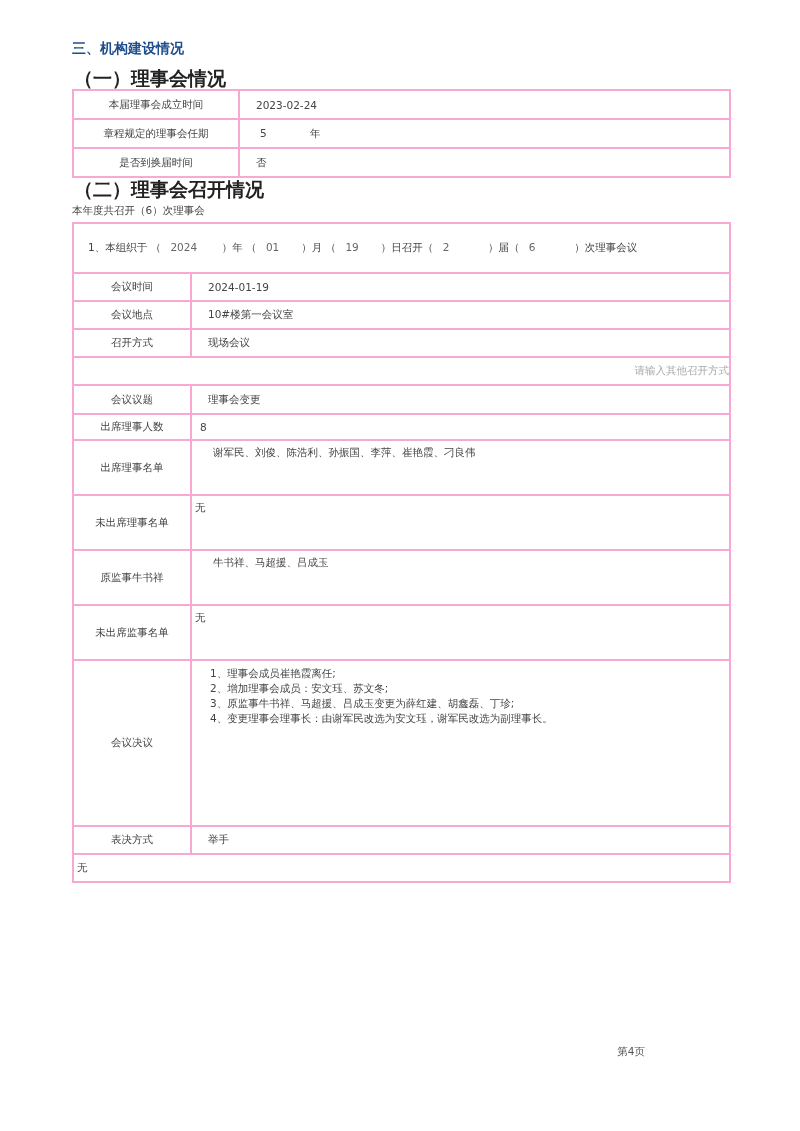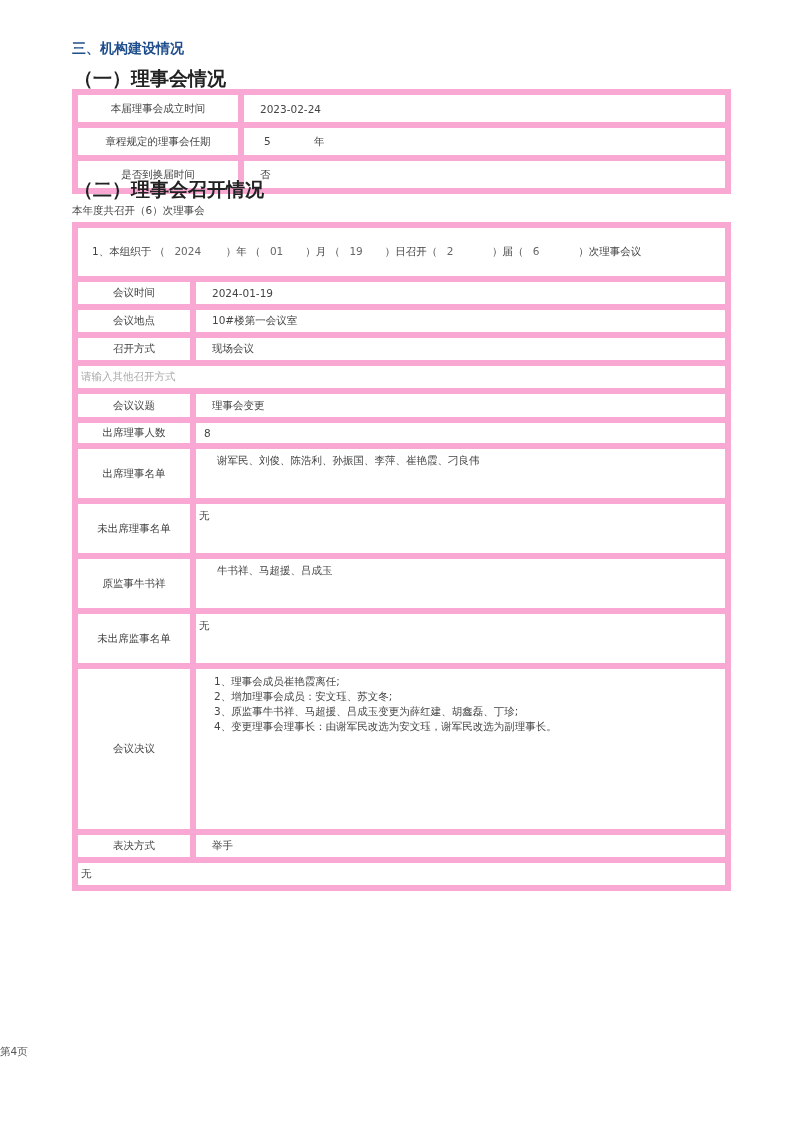--- a/index.html
+++ b/index.html
@@ -2,33 +2,33 @@
 <html><head>
 <meta charset="utf-8">
 <style>
   html, body { margin: 0; padding: 0; background: #ffffff; }
   body { width: 800px; height: 1131px; position: relative; font-family: "DejaVu Sans", "Liberation Sans", sans-serif; color: #333; overflow: hidden; }
   .h1 { position: absolute; left: 72px; top: 40px; font-size: 14px; font-weight: bold; color: #1f4e8c; }
   .h2 { position: absolute; left: 74px; top: 66px; font-size: 19px; font-weight: bold; color: #222; }
   .h2b { top: 177px; }
   .note { position: absolute; left: 72px; top: 204px; font-size: 10.5px; color: #444; }
   table { border-collapse: collapse; position: absolute; left: 72px; width: 659px; table-layout: fixed; }
-  td { border: 6px solid #f9a8d4; font-size: 10.5px; color: #444; padding: 0; vertical-align: middle; }
+  td { border: 2px solid #f9a8d4; font-size: 10.5px; color: #444; padding: 0; vertical-align: middle; }
   td.lbl { text-align: center; }
   td.val { padding-left: 16px; }
   td.top { vertical-align: top; padding-top: 5px; }
   #t1 { top: 89px; }
   #t1 td { height: 27px; }
   #t2 { top: 222px; }
   .headline { height: 48px; padding-left: 14px; font-size: 10.5px; }
   .headline span { display: inline-block; }
   .gap { color: #666; }
-  .placeholder { color: #aaa; padding-left: 3px; }
+  .placeholder { color: #aaa; padding-left: 3px; text-align: right; }
   .res-line { display: block; line-height: 15px; }
-  .footer { position: absolute; top: 1045px; left: 0; width: 645px; text-align: left; font-size: 10.5px; color: #555; }
+  .footer { position: absolute; top: 1045px; left: 0; width: 645px; text-align: right; font-size: 10.5px; color: #555; }
 </style>
 </head>
 <body>
 
 <div class="h1">三、机构建设情况</div>
 <div class="h2">（一）理事会情况</div>
 
 <table id="t1">
   <colgroup>
       <col style="width:166px">

